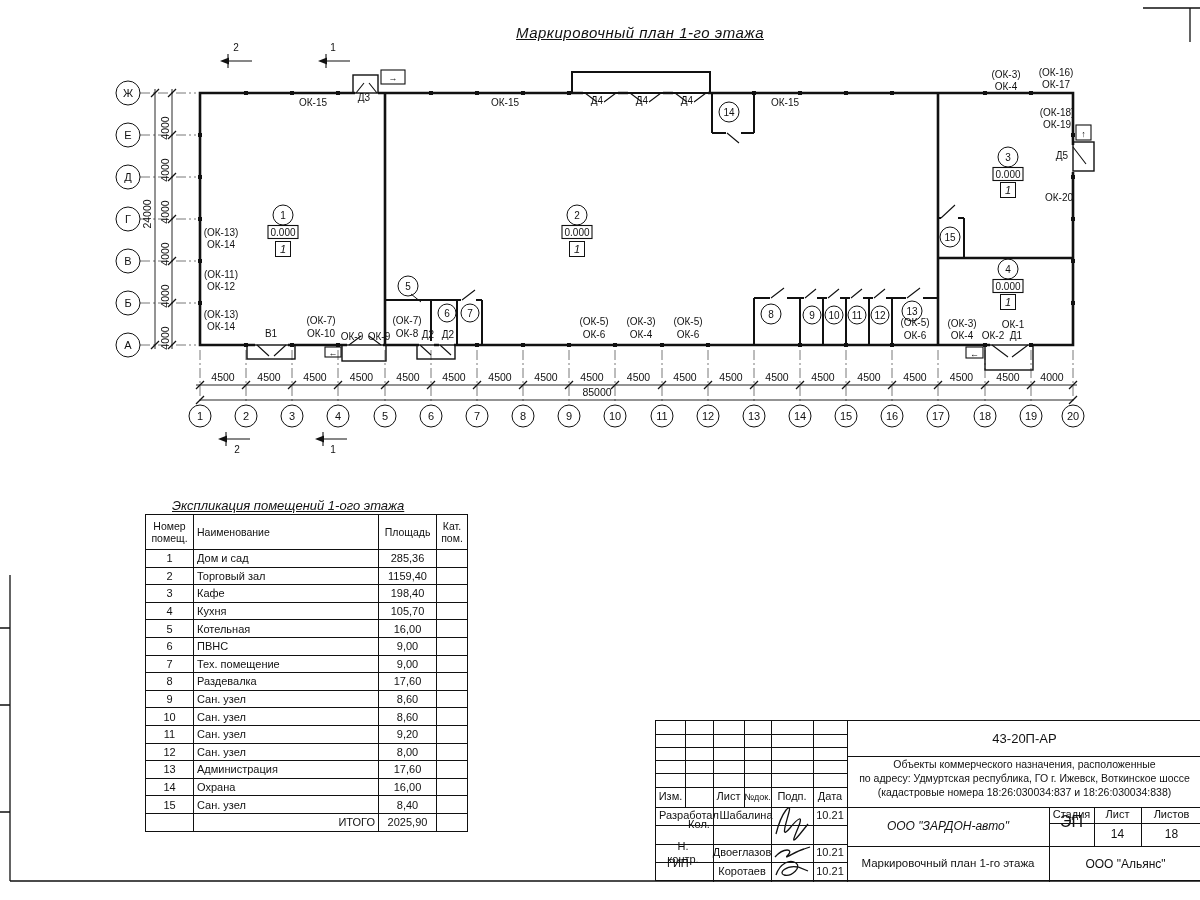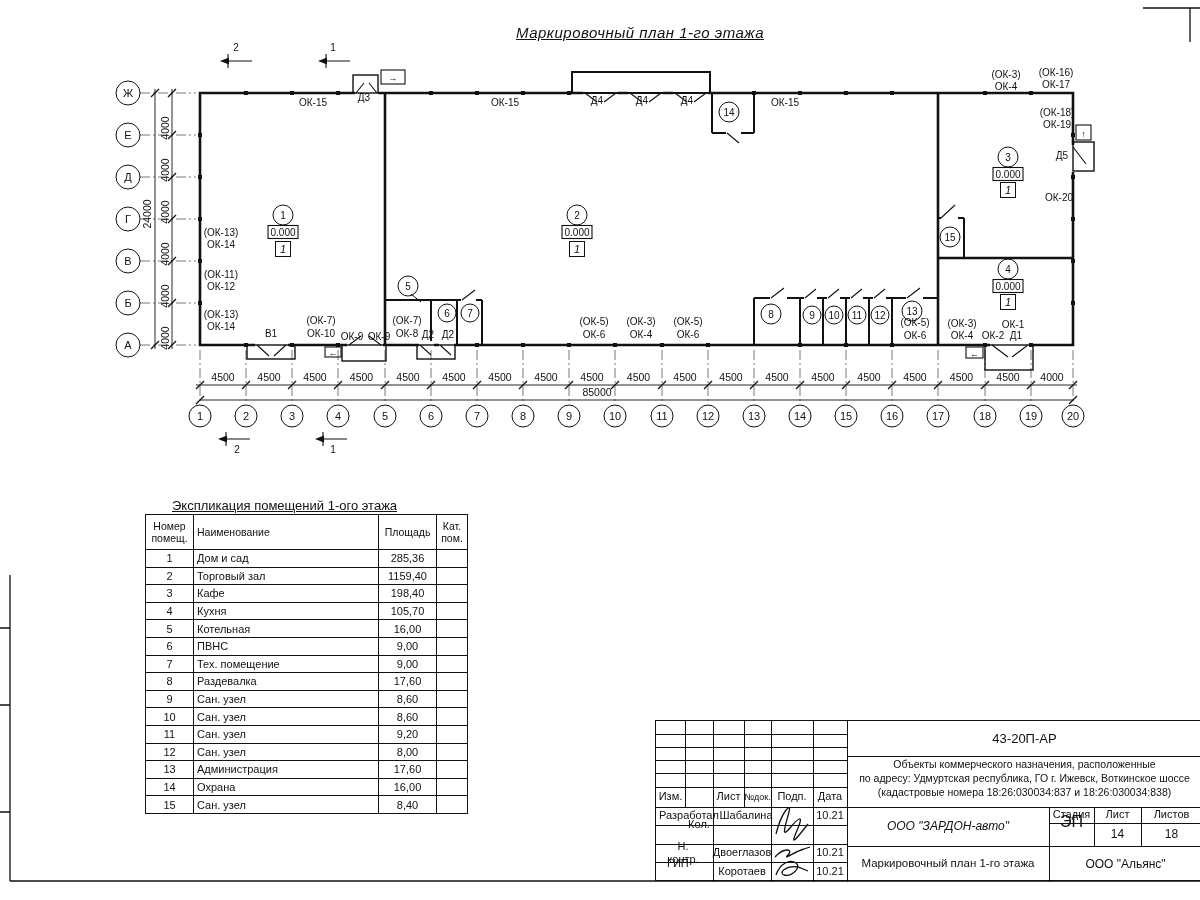--- a/index.html
+++ b/index.html
@@ -8,21 +8,21 @@
   #plan{position:absolute;left:0;top:0;}
   svg text{fill:#111;text-anchor:middle;font-family:"Liberation Sans",sans-serif;}
   svg .lbl{font-size:10px;}
   svg .dim{font-size:10.5px;}
   svg .bub{font-size:11px;}
   svg .rn{font-size:10px;}
   svg .fl{font-size:11px;font-style:italic;}
   svg .arw{font-size:9px;}
   .page-title{position:absolute;left:400px;top:24px;width:480px;text-align:center;
       font-size:15px;font-style:italic;text-decoration:underline;letter-spacing:.5px;}
-  .expl-title{position:absolute;left:172px;top:498px;font-size:13px;
+  .expl-title{position:absolute;left:172px;top:498px;font-size:13px;font-style:italic;
       text-decoration:underline;}
   table.expl{position:absolute;left:145px;top:514px;border-collapse:collapse;table-layout:fixed;
       font-size:11px;}
   table.expl th,table.expl td{border:1px solid #111;padding:0 3px;overflow:hidden;white-space:nowrap;}
   table.expl th{font-weight:normal;font-size:10.5px;line-height:1.15;white-space:normal;height:34px;}
   table.expl td{height:16.6px;}
   .c0{width:41px;text-align:center;}
   .c1{width:178px;text-align:left;}
   .c2{width:51px;text-align:center;}
   .c3{width:24px;text-align:center;}
@@ -509,20 +509,26 @@
           <td class="c1">Охрана</td>
           <td class="c2">16,00</td>
           <td class="c3"></td>
         </tr>
         <tr>
           <td class="c0">15</td>
           <td class="c1">Сан. узел</td>
           <td class="c2">8,40</td>
           <td class="c3"></td>
         </tr>
+        <tr>
+          <td class="c0"></td>
+          <td class="c1 right">ИТОГО</td>
+          <td class="c2">2025,90</td>
+          <td class="c3"></td>
+        </tr>
       </tbody>
 </table>
 
 <div class="tb">
 
   <div class="vl" style="left:29px;top:0;height:86px;"></div>
   <div class="vl" style="left:88px;top:0;height:86px;"></div>
   <div class="vl" style="left:57px;top:0;height:161px;"></div>
   <div class="vl" style="left:115px;top:0;height:161px;"></div>
   <div class="vl" style="left:157px;top:0;height:161px;"></div>

